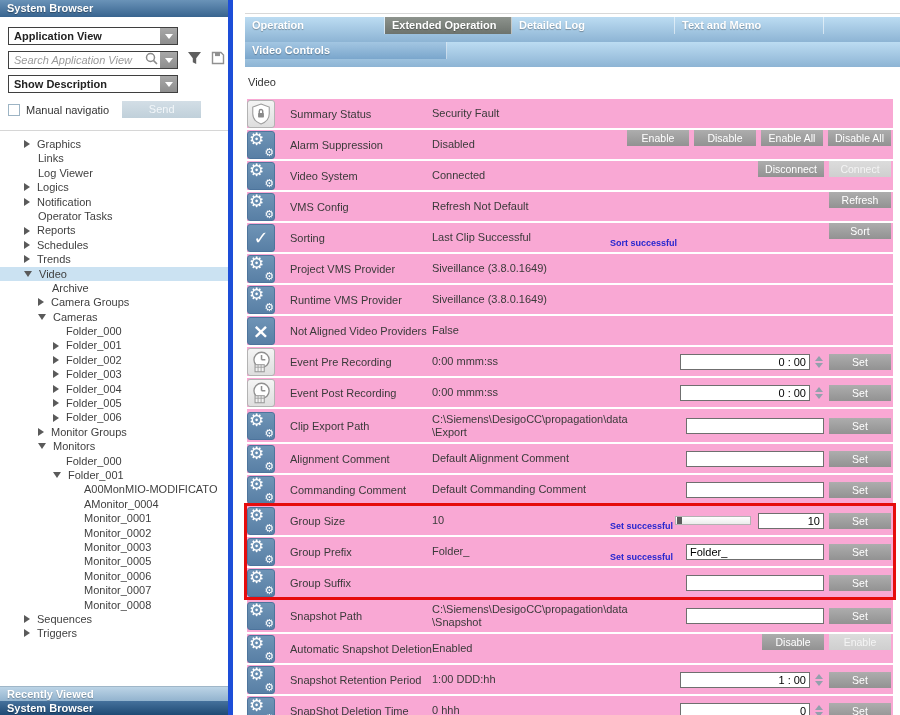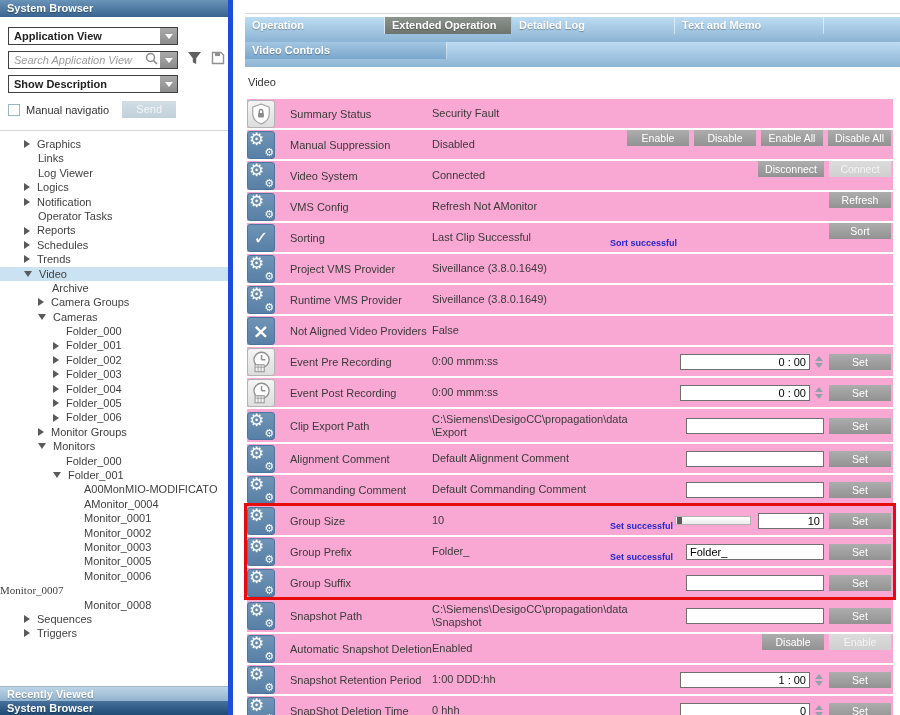--- a/index.html
+++ b/index.html
@@ -23,21 +23,21 @@
   .combo input::placeholder { color:#9a9a9a; font-style:italic; }
   .dd-btn { width:17px; height:16px; background:linear-gradient(#a8a8a8,#8e8e8e);
     display:flex; align-items:center; justify-content:center; flex:0 0 17px; }
   .dd-tri { width:0; height:0; border-left:4px solid transparent; border-right:4px solid transparent;
     border-top:5px solid #fff; }
   .search-row { display:flex; align-items:center; }
   .mag { margin-right:2px; }
   .tool-ic { margin-left:9px; margin-bottom:6px; }
   .manual-row { display:flex; align-items:center; margin:8px 0 0 8px; font-size:11px; color:#333; }
   .checkbox { width:12px; height:12px; border:1px solid #9db4c4; background:#fff; margin-right:6px; }
-  .send-btn { margin-left:13px; width:54px; height:17px; background:linear-gradient(#d3dee6,#c0d0da);
+  .send-btn { margin-left:13px; width:79px; height:17px; background:linear-gradient(#d3dee6,#c0d0da);
     color:#f2f6f9; font-size:11px; text-align:center; line-height:17px; }
   .tree-divider { height:1px; background:#d6d6d6; margin:12px 0 6px 0; }
   .tree { font-size:11px; color:#3f3f3f; }
   .tree-item { height:14.4px; line-height:14.4px; white-space:nowrap; display:flex; align-items:center; }
   .tree-item.selected { background:#cbe2f2; }
   .tri { width:0; height:0; flex:0 0 auto; }
   .tri.collapsed { border-left:6px solid #5a5a5a; border-top:4px solid transparent; border-bottom:4px solid transparent; }
   .tri.expanded { border-top:6px solid #5a5a5a; border-left:4px solid transparent; border-right:4px solid transparent; }
   .accordion { height:15px; font-size:11px; font-weight:bold; color:#fff; padding:1px 0 0 7px;
     text-shadow:0 1px 1px rgba(0,0,0,.3); }
@@ -256,21 +256,21 @@
           <div class="tree-item">
             <span style="margin-left: 84px;">Monitor_0003</span>
           </div>
           <div class="tree-item">
             <span style="margin-left: 84px;">Monitor_0005</span>
           </div>
           <div class="tree-item">
             <span style="margin-left: 84px;">Monitor_0006</span>
           </div>
           <div class="tree-item">
-            <span style=" font-family: Liberation Serif, serif;">Monitor_0007</span>
+            <span style="margin-left: 84px;">Monitor_0007</span>
           </div>
           <div class="tree-item">
             <span style="margin-left: 84px;">Monitor_0008</span>
           </div>
           <div class="tree-item">
             <span class="tri collapsed" style="margin-left: 24px;"></span>
             <span style="margin-left: 7px;">Sequences</span>
           </div>
           <div class="tree-item">
             <span class="tri collapsed" style="margin-left: 24px;"></span>
@@ -308,21 +308,21 @@
             <div class="label-cell">Summary Status</div>
             <div class="value-cell">
               <div>Security Fault</div>
             </div>
           </div>
           <div class="prow">
             <div class="icon-cell icon-blue">
               <span class="gear-big">⚙</span>
               <span class="gear-small">⚙</span>
             </div>
-            <div class="label-cell">Manual Suppression</div>
+            <div class="label-cell">Alarm Suppression</div>
             <div class="value-cell">
               <div>Disabled</div>
             </div>
             <div class="controls top">
               <div class="btn">Enable</div>
               <div class="btn">Disable</div>
               <div class="btn">Enable All</div>
               <div class="btn">Disable All</div>
             </div>
           </div>
@@ -340,21 +340,21 @@
               <div class="btn disabled">Connect</div>
             </div>
           </div>
           <div class="prow">
             <div class="icon-cell icon-blue">
               <span class="gear-big">⚙</span>
               <span class="gear-small">⚙</span>
             </div>
             <div class="label-cell">VMS Config</div>
             <div class="value-cell">
-              <div>Refresh Not AMonitor</div>
+              <div>Refresh Not Default</div>
             </div>
             <div class="controls top">
               <div class="btn">Refresh</div>
             </div>
           </div>
           <div class="prow">
             <div class="icon-cell icon-blue">
               <span class="glyph" style="font-size:18px;">✓</span>
             </div>
             <div class="label-cell">Sorting</div>

